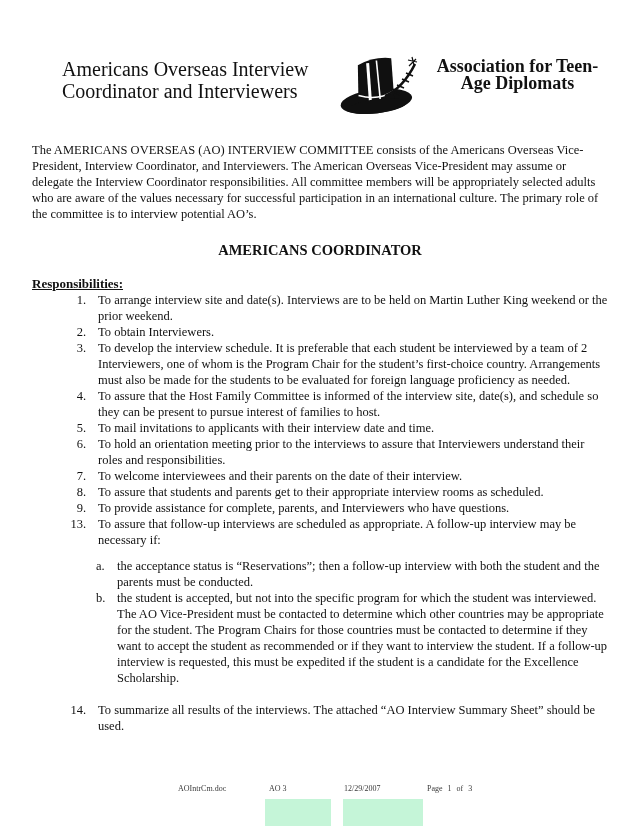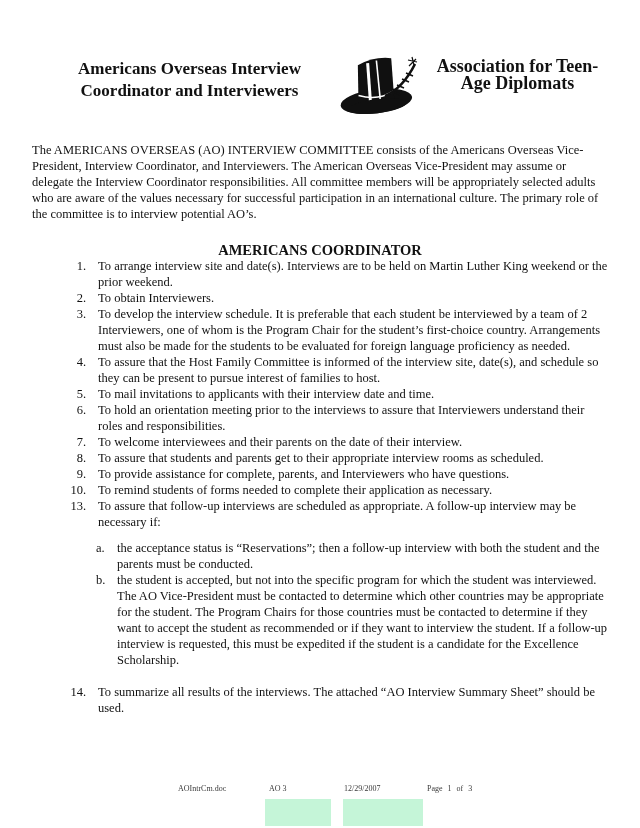--- a/index.html
+++ b/index.html
@@ -15,23 +15,22 @@
   }
   
   .header {
     display: flex;
     align-items: flex-start;
     padding: 58px 30px 0 40px;
   }
   .doc-title {
     width: 255px;
     margin-left: 22px;
-    text-align: center;
-    font-weight: bold;
-    font-size: 17px;
+    font-weight: normal;
+    font-size: 20px;
     line-height: 22px;
   }
   .hat-wrap {
     margin-left: 16px;
     margin-top: -8px;
     width: 92px;
     flex: 0 0 auto;
   }
   .org-name {
     flex: 1;
@@ -130,20 +129,21 @@
         <path d="M79 7 l2 8 m-6 -5 l9 2 m-8 4 l7 -7" stroke="#101010" stroke-width="1.2"></path>
       </svg>
     </div>
     <div class="org-name">Association for Teen-Age Diplomats</div>
   </div>
 
   <div class="intro">The AMERICANS OVERSEAS (AO) INTERVIEW COMMITTEE consists of the Americans Overseas Vice-President, Interview Coordinator, and Interviewers. The American Overseas Vice-President may assume or delegate the Interview Coordinator responsibilities. All committee members will be appropriately selected adults who are aware of the values necessary for successful participation in an international culture. The primary role of the committee is to interview potential AO’s.</div>
 
   <div class="section-heading">AMERICANS COORDINATOR</div>
 
+  <div class="resp-label">Responsibilities:</div>
 
   <div class="list">
     <div class="li-row">
       <span class="li-num">1.</span>
       <span class="li-text">To arrange interview site and date(s). Interviews are to be held on Martin Luther King weekend or the prior weekend.</span>
     </div>
     <div class="li-row">
       <span class="li-num">2.</span>
       <span class="li-text">To obtain Interviewers.</span>
     </div>
@@ -167,24 +167,20 @@
       <span class="li-num">7.</span>
       <span class="li-text">To welcome interviewees and their parents on the date of their interview.</span>
     </div>
     <div class="li-row">
       <span class="li-num">8.</span>
       <span class="li-text">To assure that students and parents get to their appropriate interview rooms as scheduled.</span>
     </div>
     <div class="li-row">
       <span class="li-num">9.</span>
       <span class="li-text">To provide assistance for complete, parents, and Interviewers who have questions.</span>
-    </div>
-    <div class="li-row">
-      <span class="li-num">10.</span>
-      <span class="li-text">To remind students of forms needed to complete their application as necessary.</span>
     </div>
     <div class="li-row">
       <span class="li-num">13.</span>
       <span class="li-text">To assure that follow-up interviews are scheduled as appropriate. A follow-up interview may be necessary if:</span>
     </div>
     <div class="sub-row gap-before-sub">
       <span class="sub-letter">a.</span>
       <span class="sub-text">the acceptance status is “Reservations”; then a follow-up interview with both the student and the parents must be conducted.</span>
     </div>
     <div class="sub-row">

